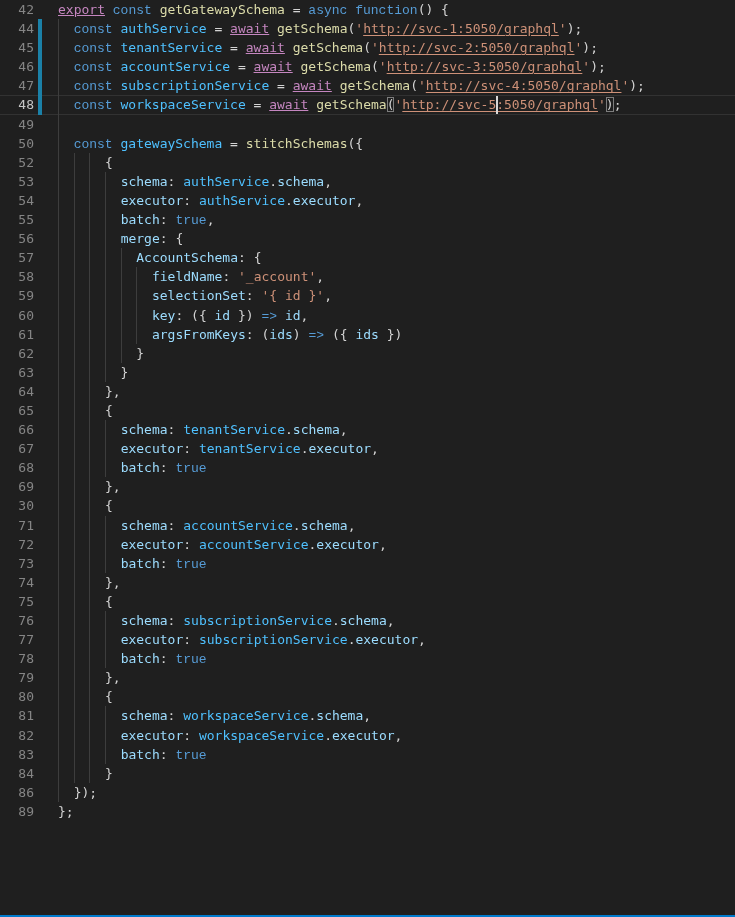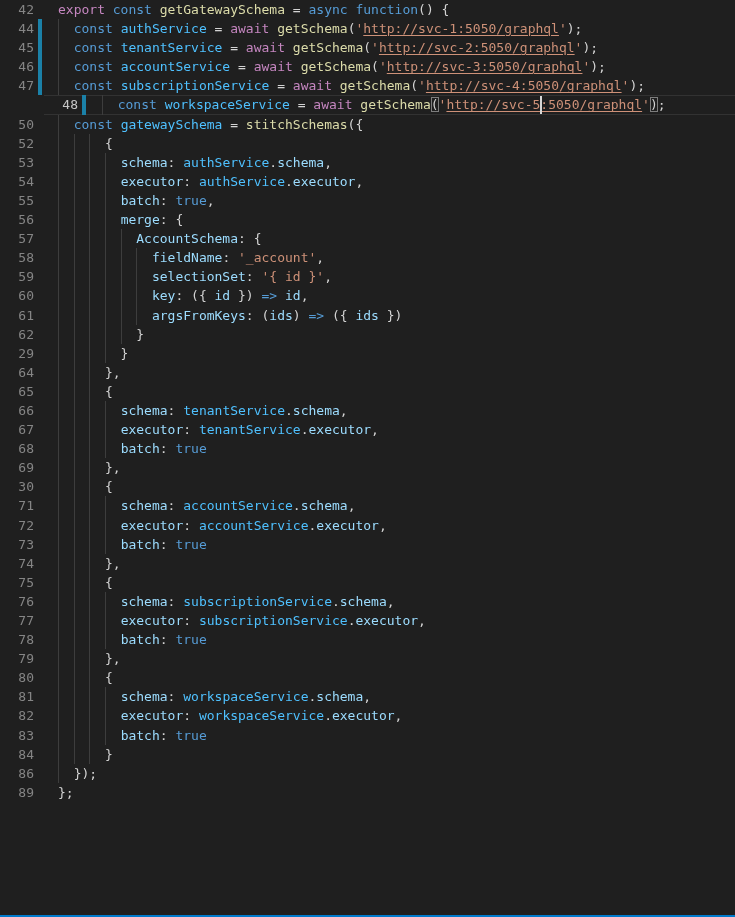--- a/index.html
+++ b/index.html
@@ -1,56 +1,57 @@
 <!DOCTYPE html>
 <html style="--bg: #1f1f1f; --num: #858585; --numActive: #c6c6c6; --guide: #3d3d3d; --lineBorder: #323232; --modified: #1b81a8; --bracketMatch: #7d7d7d; --cursor: #d7d7d7; --statusBar: #007acc; --k1: #C586C0; --k2: #569CD6; --fn: #DCDCAA; --v: #4FC1FF; --p: #9CDCFE; --s: #CE9178; --pu: #D4D4D4;"><head>
 <meta charset="utf-8">
 <style>
   html,body{margin:0;padding:0;width:735px;height:917px;overflow:hidden;}
   body{background:var(--bg,#1f1f1f);font-family:"DejaVu Sans Mono","Liberation Mono",monospace;font-size:13px;}
   #editor{position:relative;width:735px;height:917px;}
   .line{position:relative;height:19.104px;line-height:19.104px;white-space:pre;}
-  .line.active{box-shadow:inset 0 1px 0 var(--lineBorder), inset 0 -1px 0 var(--lineBorder);margin-left:44px;}
+  .line.active{box-shadow:inset 0 1px 0 var(--lineBorder), inset 0 -1px 0 var(--lineBorder);}
   .num{position:absolute;left:0;top:0;width:34px;text-align:right;color:var(--num);user-select:none;}
   .line.active .num{color:var(--numActive);}
   .mod{position:absolute;left:38px;top:0;bottom:0;width:4px;}
   .mod.on{background:var(--modified);}
   .code{position:absolute;left:58px;top:0;right:0;bottom:0;white-space:pre;}
   .guide{position:absolute;top:0;bottom:0;width:1px;background:var(--guide);}
   .cursor{position:absolute;top:1px;bottom:1px;width:2px;background:var(--cursor);}
-  .k1{color:var(--k1);} .k2{color:var(--k2);} .fn{color:var(--fn);}
+  .k1{color:var(--k1);text-decoration:underline;} .k2{color:var(--k2);font-family:Liberation Mono, monospace;} .fn{color:var(--fn);}
   .v{color:var(--v);} .p{color:var(--p);} .s{color:var(--s);} .pu{color:var(--pu);}
   .lk{color:var(--s);text-decoration:underline;text-underline-offset:2px;}
   .bm{outline:1px solid var(--bracketMatch);outline-offset:-1px;}
   #statusbar-edge{position:absolute;left:0;right:0;bottom:0;height:2px;background:var(--statusBar);}
 </style>
 </head>
 <body>
 
 <div id="editor">
   <div id="lines">
       <div class="line"><div class="num">42</div><div class="mod"></div><div class="code"><span class="k1">export</span><span class="pu"> </span><span class="k2">const</span><span class="pu"> </span><span class="fn">getGatewaySchema</span><span class="pu"> = </span><span class="k2">async</span><span class="pu"> </span><span class="k2">function</span><span class="pu">() {</span></div></div>
       <div class="line"><div class="num">44</div><div class="mod on"></div><div class="code"><span class="guide" style="left: 0ch;"></span><span class="pu">  </span><span class="k2">const</span><span class="pu"> </span><span class="v">authService</span><span class="pu"> = </span><span class="k1">await</span><span class="pu"> </span><span class="fn">getSchema</span><span class="pu">(</span><span class="s">'</span><span class="lk">http://svc-1:5050/graphql</span><span class="s">'</span><span class="pu">);</span></div></div>
       <div class="line"><div class="num">45</div><div class="mod on"></div><div class="code"><span class="guide" style="left: 0ch;"></span><span class="pu">  </span><span class="k2">const</span><span class="pu"> </span><span class="v">tenantService</span><span class="pu"> = </span><span class="k1">await</span><span class="pu"> </span><span class="fn">getSchema</span><span class="pu">(</span><span class="s">'</span><span class="lk">http://svc-2:5050/graphql</span><span class="s">'</span><span class="pu">);</span></div></div>
       <div class="line"><div class="num">46</div><div class="mod on"></div><div class="code"><span class="guide" style="left: 0ch;"></span><span class="pu">  </span><span class="k2">const</span><span class="pu"> </span><span class="v">accountService</span><span class="pu"> = </span><span class="k1">await</span><span class="pu"> </span><span class="fn">getSchema</span><span class="pu">(</span><span class="s">'</span><span class="lk">http://svc-3:5050/graphql</span><span class="s">'</span><span class="pu">);</span></div></div>
       <div class="line"><div class="num">47</div><div class="mod on"></div><div class="code"><span class="guide" style="left: 0ch;"></span><span class="pu">  </span><span class="k2">const</span><span class="pu"> </span><span class="v">subscriptionService</span><span class="pu"> = </span><span class="k1">await</span><span class="pu"> </span><span class="fn">getSchema</span><span class="pu">(</span><span class="s">'</span><span class="lk">http://svc-4:5050/graphql</span><span class="s">'</span><span class="pu">);</span></div></div>
       <div class="line active"><div class="num">48</div><div class="mod on"></div><div class="code"><span class="guide" style="left: 0ch;"></span><span class="pu">  </span><span class="k2">const</span><span class="pu"> </span><span class="v">workspaceService</span><span class="pu"> = </span><span class="k1">await</span><span class="pu"> </span><span class="fn">getSchema</span><span class="pu bm">(</span><span class="s">'</span><span class="lk">http://svc-5:5050/graphql</span><span class="s">'</span><span class="pu bm">)</span><span class="pu">;</span><span class="cursor" style="left: 56ch;"></span></div></div>
+      <div class="line"><div class="num">49</div><div class="mod"></div><div class="code"><span class="guide" style="left: 0ch;"></span></div></div>
       <div class="line"><div class="num">50</div><div class="mod"></div><div class="code"><span class="guide" style="left: 0ch;"></span><span class="pu">  </span><span class="k2">const</span><span class="pu"> </span><span class="v">gatewaySchema</span><span class="pu"> = </span><span class="fn">stitchSchemas</span><span class="pu">({</span></div></div>
       <div class="line"><div class="num">52</div><div class="mod"></div><div class="code"><span class="guide" style="left: 0ch;"></span><span class="guide" style="left: 2ch;"></span><span class="guide" style="left: 4ch;"></span><span class="pu">      {</span></div></div>
       <div class="line"><div class="num">53</div><div class="mod"></div><div class="code"><span class="guide" style="left: 0ch;"></span><span class="guide" style="left: 2ch;"></span><span class="guide" style="left: 4ch;"></span><span class="guide" style="left: 6ch;"></span><span class="pu">        </span><span class="p">schema</span><span class="pu">: </span><span class="v">authService</span><span class="pu">.</span><span class="p">schema</span><span class="pu">,</span></div></div>
       <div class="line"><div class="num">54</div><div class="mod"></div><div class="code"><span class="guide" style="left: 0ch;"></span><span class="guide" style="left: 2ch;"></span><span class="guide" style="left: 4ch;"></span><span class="guide" style="left: 6ch;"></span><span class="pu">        </span><span class="p">executor</span><span class="pu">: </span><span class="v">authService</span><span class="pu">.</span><span class="p">executor</span><span class="pu">,</span></div></div>
       <div class="line"><div class="num">55</div><div class="mod"></div><div class="code"><span class="guide" style="left: 0ch;"></span><span class="guide" style="left: 2ch;"></span><span class="guide" style="left: 4ch;"></span><span class="guide" style="left: 6ch;"></span><span class="pu">        </span><span class="p">batch</span><span class="pu">: </span><span class="k2">true</span><span class="pu">,</span></div></div>
       <div class="line"><div class="num">56</div><div class="mod"></div><div class="code"><span class="guide" style="left: 0ch;"></span><span class="guide" style="left: 2ch;"></span><span class="guide" style="left: 4ch;"></span><span class="guide" style="left: 6ch;"></span><span class="pu">        </span><span class="p">merge</span><span class="pu">: {</span></div></div>
       <div class="line"><div class="num">57</div><div class="mod"></div><div class="code"><span class="guide" style="left: 0ch;"></span><span class="guide" style="left: 2ch;"></span><span class="guide" style="left: 4ch;"></span><span class="guide" style="left: 6ch;"></span><span class="guide" style="left: 8ch;"></span><span class="pu">          </span><span class="p">AccountSchema</span><span class="pu">: {</span></div></div>
       <div class="line"><div class="num">58</div><div class="mod"></div><div class="code"><span class="guide" style="left: 0ch;"></span><span class="guide" style="left: 2ch;"></span><span class="guide" style="left: 4ch;"></span><span class="guide" style="left: 6ch;"></span><span class="guide" style="left: 8ch;"></span><span class="guide" style="left: 10ch;"></span><span class="pu">            </span><span class="p">fieldName</span><span class="pu">: </span><span class="s">'_account'</span><span class="pu">,</span></div></div>
       <div class="line"><div class="num">59</div><div class="mod"></div><div class="code"><span class="guide" style="left: 0ch;"></span><span class="guide" style="left: 2ch;"></span><span class="guide" style="left: 4ch;"></span><span class="guide" style="left: 6ch;"></span><span class="guide" style="left: 8ch;"></span><span class="guide" style="left: 10ch;"></span><span class="pu">            </span><span class="p">selectionSet</span><span class="pu">: </span><span class="s">'{ id }'</span><span class="pu">,</span></div></div>
       <div class="line"><div class="num">60</div><div class="mod"></div><div class="code"><span class="guide" style="left: 0ch;"></span><span class="guide" style="left: 2ch;"></span><span class="guide" style="left: 4ch;"></span><span class="guide" style="left: 6ch;"></span><span class="guide" style="left: 8ch;"></span><span class="guide" style="left: 10ch;"></span><span class="pu">            </span><span class="p">key</span><span class="pu">: ({ </span><span class="p">id</span><span class="pu"> }) </span><span class="k2">=&gt;</span><span class="pu"> </span><span class="p">id</span><span class="pu">,</span></div></div>
       <div class="line"><div class="num">61</div><div class="mod"></div><div class="code"><span class="guide" style="left: 0ch;"></span><span class="guide" style="left: 2ch;"></span><span class="guide" style="left: 4ch;"></span><span class="guide" style="left: 6ch;"></span><span class="guide" style="left: 8ch;"></span><span class="guide" style="left: 10ch;"></span><span class="pu">            </span><span class="p">argsFromKeys</span><span class="pu">: (</span><span class="p">ids</span><span class="pu">) </span><span class="k2">=&gt;</span><span class="pu"> ({ </span><span class="p">ids</span><span class="pu"> })</span></div></div>
       <div class="line"><div class="num">62</div><div class="mod"></div><div class="code"><span class="guide" style="left: 0ch;"></span><span class="guide" style="left: 2ch;"></span><span class="guide" style="left: 4ch;"></span><span class="guide" style="left: 6ch;"></span><span class="guide" style="left: 8ch;"></span><span class="pu">          }</span></div></div>
-      <div class="line"><div class="num">29</div><div class="mod"></div><div class="code"><span class="guide" style="left: 0ch;"></span><span class="guide" style="left: 2ch;"></span><span class="guide" style="left: 4ch;"></span><span class="guide" style="left: 6ch;"></span><span class="pu">        }</span></div></div>
+      <div class="line"><div class="num">63</div><div class="mod"></div><div class="code"><span class="guide" style="left: 0ch;"></span><span class="guide" style="left: 2ch;"></span><span class="guide" style="left: 4ch;"></span><span class="guide" style="left: 6ch;"></span><span class="pu">        }</span></div></div>
       <div class="line"><div class="num">64</div><div class="mod"></div><div class="code"><span class="guide" style="left: 0ch;"></span><span class="guide" style="left: 2ch;"></span><span class="guide" style="left: 4ch;"></span><span class="pu">      },</span></div></div>
       <div class="line"><div class="num">65</div><div class="mod"></div><div class="code"><span class="guide" style="left: 0ch;"></span><span class="guide" style="left: 2ch;"></span><span class="guide" style="left: 4ch;"></span><span class="pu">      {</span></div></div>
       <div class="line"><div class="num">66</div><div class="mod"></div><div class="code"><span class="guide" style="left: 0ch;"></span><span class="guide" style="left: 2ch;"></span><span class="guide" style="left: 4ch;"></span><span class="guide" style="left: 6ch;"></span><span class="pu">        </span><span class="p">schema</span><span class="pu">: </span><span class="v">tenantService</span><span class="pu">.</span><span class="p">schema</span><span class="pu">,</span></div></div>
       <div class="line"><div class="num">67</div><div class="mod"></div><div class="code"><span class="guide" style="left: 0ch;"></span><span class="guide" style="left: 2ch;"></span><span class="guide" style="left: 4ch;"></span><span class="guide" style="left: 6ch;"></span><span class="pu">        </span><span class="p">executor</span><span class="pu">: </span><span class="v">tenantService</span><span class="pu">.</span><span class="p">executor</span><span class="pu">,</span></div></div>
       <div class="line"><div class="num">68</div><div class="mod"></div><div class="code"><span class="guide" style="left: 0ch;"></span><span class="guide" style="left: 2ch;"></span><span class="guide" style="left: 4ch;"></span><span class="guide" style="left: 6ch;"></span><span class="pu">        </span><span class="p">batch</span><span class="pu">: </span><span class="k2">true</span></div></div>
       <div class="line"><div class="num">69</div><div class="mod"></div><div class="code"><span class="guide" style="left: 0ch;"></span><span class="guide" style="left: 2ch;"></span><span class="guide" style="left: 4ch;"></span><span class="pu">      },</span></div></div>
       <div class="line"><div class="num">30</div><div class="mod"></div><div class="code"><span class="guide" style="left: 0ch;"></span><span class="guide" style="left: 2ch;"></span><span class="guide" style="left: 4ch;"></span><span class="pu">      {</span></div></div>
       <div class="line"><div class="num">71</div><div class="mod"></div><div class="code"><span class="guide" style="left: 0ch;"></span><span class="guide" style="left: 2ch;"></span><span class="guide" style="left: 4ch;"></span><span class="guide" style="left: 6ch;"></span><span class="pu">        </span><span class="p">schema</span><span class="pu">: </span><span class="v">accountService</span><span class="pu">.</span><span class="p">schema</span><span class="pu">,</span></div></div>
       <div class="line"><div class="num">72</div><div class="mod"></div><div class="code"><span class="guide" style="left: 0ch;"></span><span class="guide" style="left: 2ch;"></span><span class="guide" style="left: 4ch;"></span><span class="guide" style="left: 6ch;"></span><span class="pu">        </span><span class="p">executor</span><span class="pu">: </span><span class="v">accountService</span><span class="pu">.</span><span class="p">executor</span><span class="pu">,</span></div></div>
       <div class="line"><div class="num">73</div><div class="mod"></div><div class="code"><span class="guide" style="left: 0ch;"></span><span class="guide" style="left: 2ch;"></span><span class="guide" style="left: 4ch;"></span><span class="guide" style="left: 6ch;"></span><span class="pu">        </span><span class="p">batch</span><span class="pu">: </span><span class="k2">true</span></div></div>

